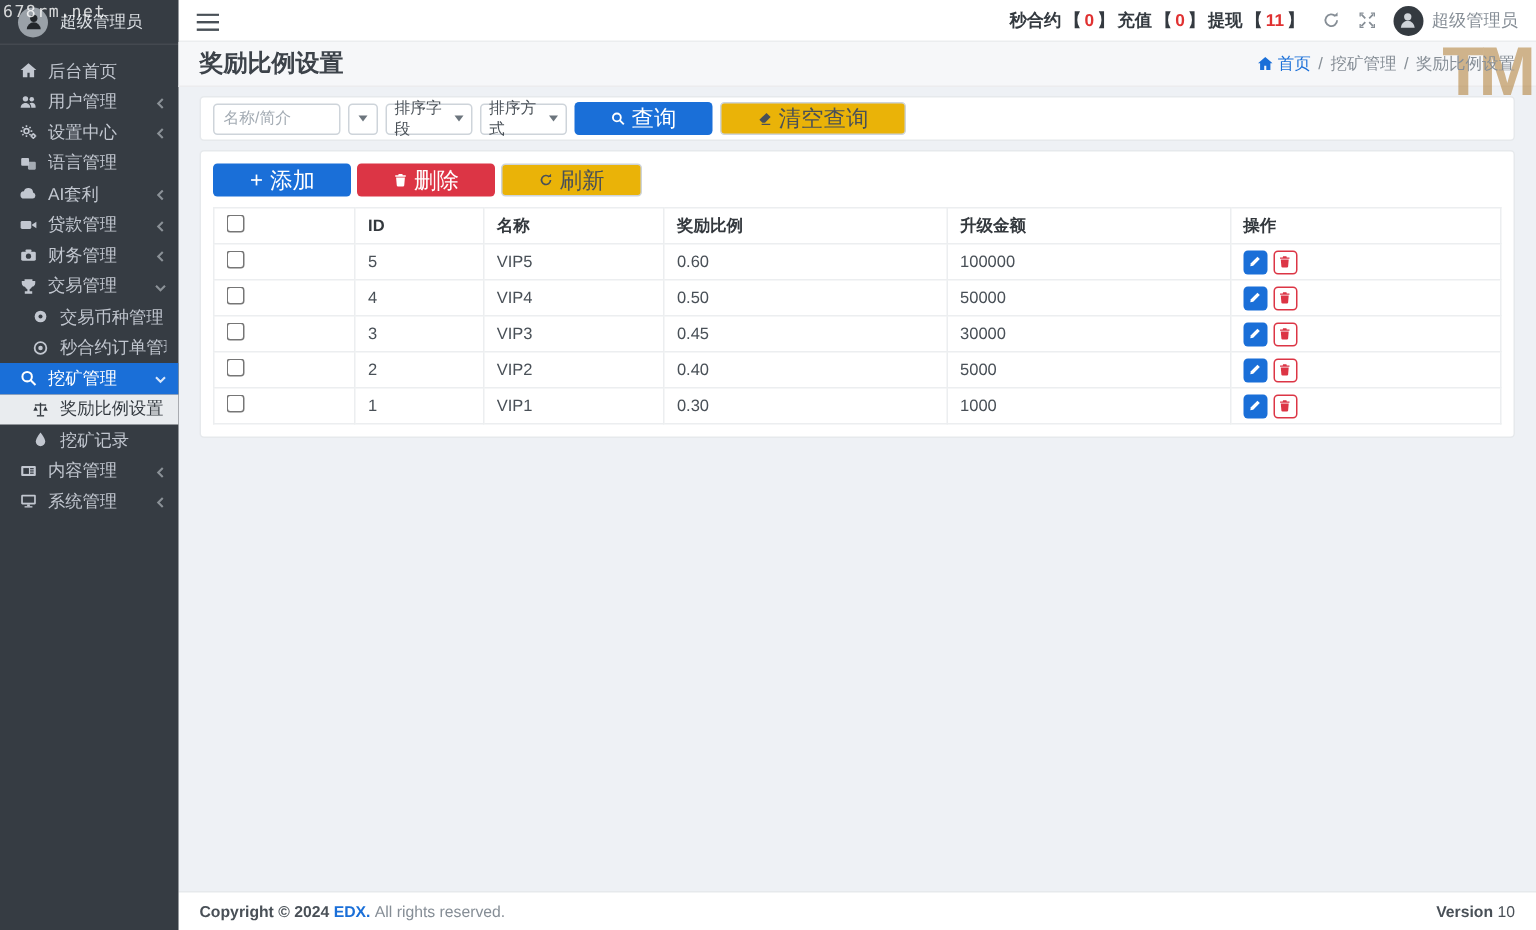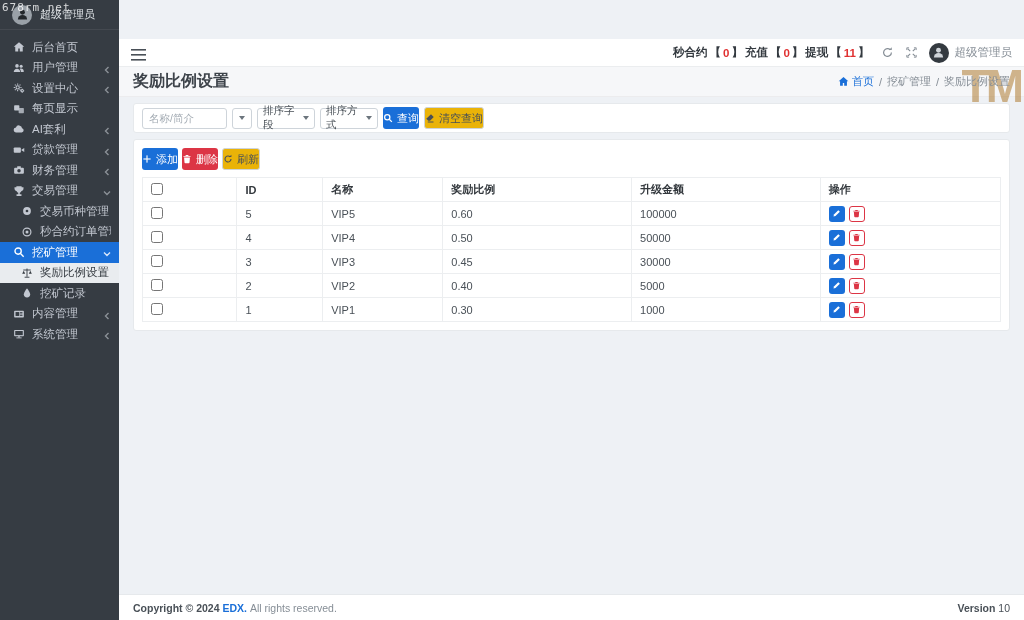--- a/index.html
+++ b/index.html
@@ -31,21 +31,21 @@
   .nav-item .chev { margin-left:auto; width:8px; height:8px; color:#8b9197; flex:none; }
   .nav-item .chev svg { width:8px; height:8px; }
   .nav-item.active-parent { background:#1a6fd8; color:#fff; }
   .nav-item.active-parent .chev { color:#d8e6fa; }
   .sub-item { padding-left:21px; }
   .sub-item.active { background:#e9ecef; color:#343a40; }
 
   
   .main { flex:1; display:flex; flex-direction:column; height:620px; min-width:0; }
   .topbar { height:28px; background:#fff; border-bottom:1px solid #ebedef;
-    display:flex; align-items:center; padding:0 12px;margin-top:39px; }
+    display:flex; align-items:center; padding:0 12px; }
   .hamburger { width:15px; height:12px; color:#495057; cursor:pointer; }
   .hamburger svg { width:15px; height:12px; }
   .topbar-right { margin-left:auto; display:flex; align-items:center; gap:11px; font-size:11.5px; color:#343a40; }
   .stats { display:flex; align-items:center; gap:2px; font-weight:700; }
   .stat-num { color:#e03131; }
   .tb-icon { width:13px; height:13px; color:#868e96; cursor:pointer; }
   .tb-icon svg { width:13px; height:13px; }
   .tb-user { display:flex; align-items:center; gap:6px; cursor:pointer; }
   .tb-avatar { width:20px; height:20px; border-radius:50%; background:#343a40; color:#cfd4d9;
     display:flex; align-items:center; justify-content:center; }
@@ -69,22 +69,22 @@
     height:30px; display:flex; align-items:center; gap:5px; padding:0 8px; }
   .search-input { width:85px; height:21px; border:1px solid #ced4da; border-radius:3px;
     font-size:10.5px; padding:0 6px; color:#495057; outline:none; }
   .search-input::placeholder { color:#a3abb3; }
   .sel { height:21px; border:1px solid #ced4da; border-radius:3px; background:#fff;
     display:flex; align-items:center; justify-content:space-between; gap:4px;
     font-size:10.5px; color:#495057; padding:0 5px; cursor:pointer; }
   .sel .caret { width:0; height:0; border-left:3.5px solid transparent;
     border-right:3.5px solid transparent; border-top:4px solid #6c757d; }
   .sel.mini { width:20px; justify-content:center; }
-  .btn { height:22px; border:none; border-radius:3px; font-size:11px;
-    display:inline-flex; align-items:center; gap:4px; padding:0 0; cursor:pointer;
+  .btn { height:22px; border:none; border-radius:3px; font-size:15px;
+    display:inline-flex; align-items:center; gap:4px; padding:0 24px; cursor:pointer;
     font-family:inherit; white-space:nowrap; }
   .btn .icn { width:10px; height:10px; display:flex; }
   .btn .icn svg { width:10px; height:10px; }
   .btn-primary { background:#1a6fd8; color:#fff; }
   .btn-danger { background:#dc3545; color:#fff; }
   .btn-light { background:#eab308; border:1px solid #ced4da; color:#495057; }
 
   .table-card { margin-top:6px; background:#fff; border:1px solid #e6e9ec; border-radius:3px;
     padding:8px; }
   .toolbar { display:flex; gap:4px; margin-bottom:7px; }
@@ -165,21 +165,21 @@
             <path d="M5.5 1L2.5 4l3 3" fill="none" stroke="currentColor" stroke-width="1.4"></path>
           </svg></span>
       </div>
       <div class="nav-item">
         <span class="icn">
           <svg viewBox="0 0 16 16" fill="currentColor">
             <rect x="1.5" y="3" width="7" height="7" rx="1"></rect>
             <rect x="7.5" y="6.5" width="7" height="7" rx="1" opacity=".8"></rect>
           </svg>
         </span>
-        <span class="lbl">每页显示</span>
+        <span class="lbl">语言管理</span>
       </div>
       <div class="nav-item">
         <span class="icn">
           <svg viewBox="0 0 16 16" fill="currentColor">
             <path d="M4.2 12.5a3.2 3.2 0 0 1-.3-6.4 4.2 4.2 0 0 1 8.2 1 2.75 2.75 0 0 1-.4 5.4z"></path>
           </svg>
         </span>
         <span class="lbl">AI套利</span>
         <span class="chev"><svg viewBox="0 0 8 8">
             <path d="M5.5 1L2.5 4l3 3" fill="none" stroke="currentColor" stroke-width="1.4"></path>

